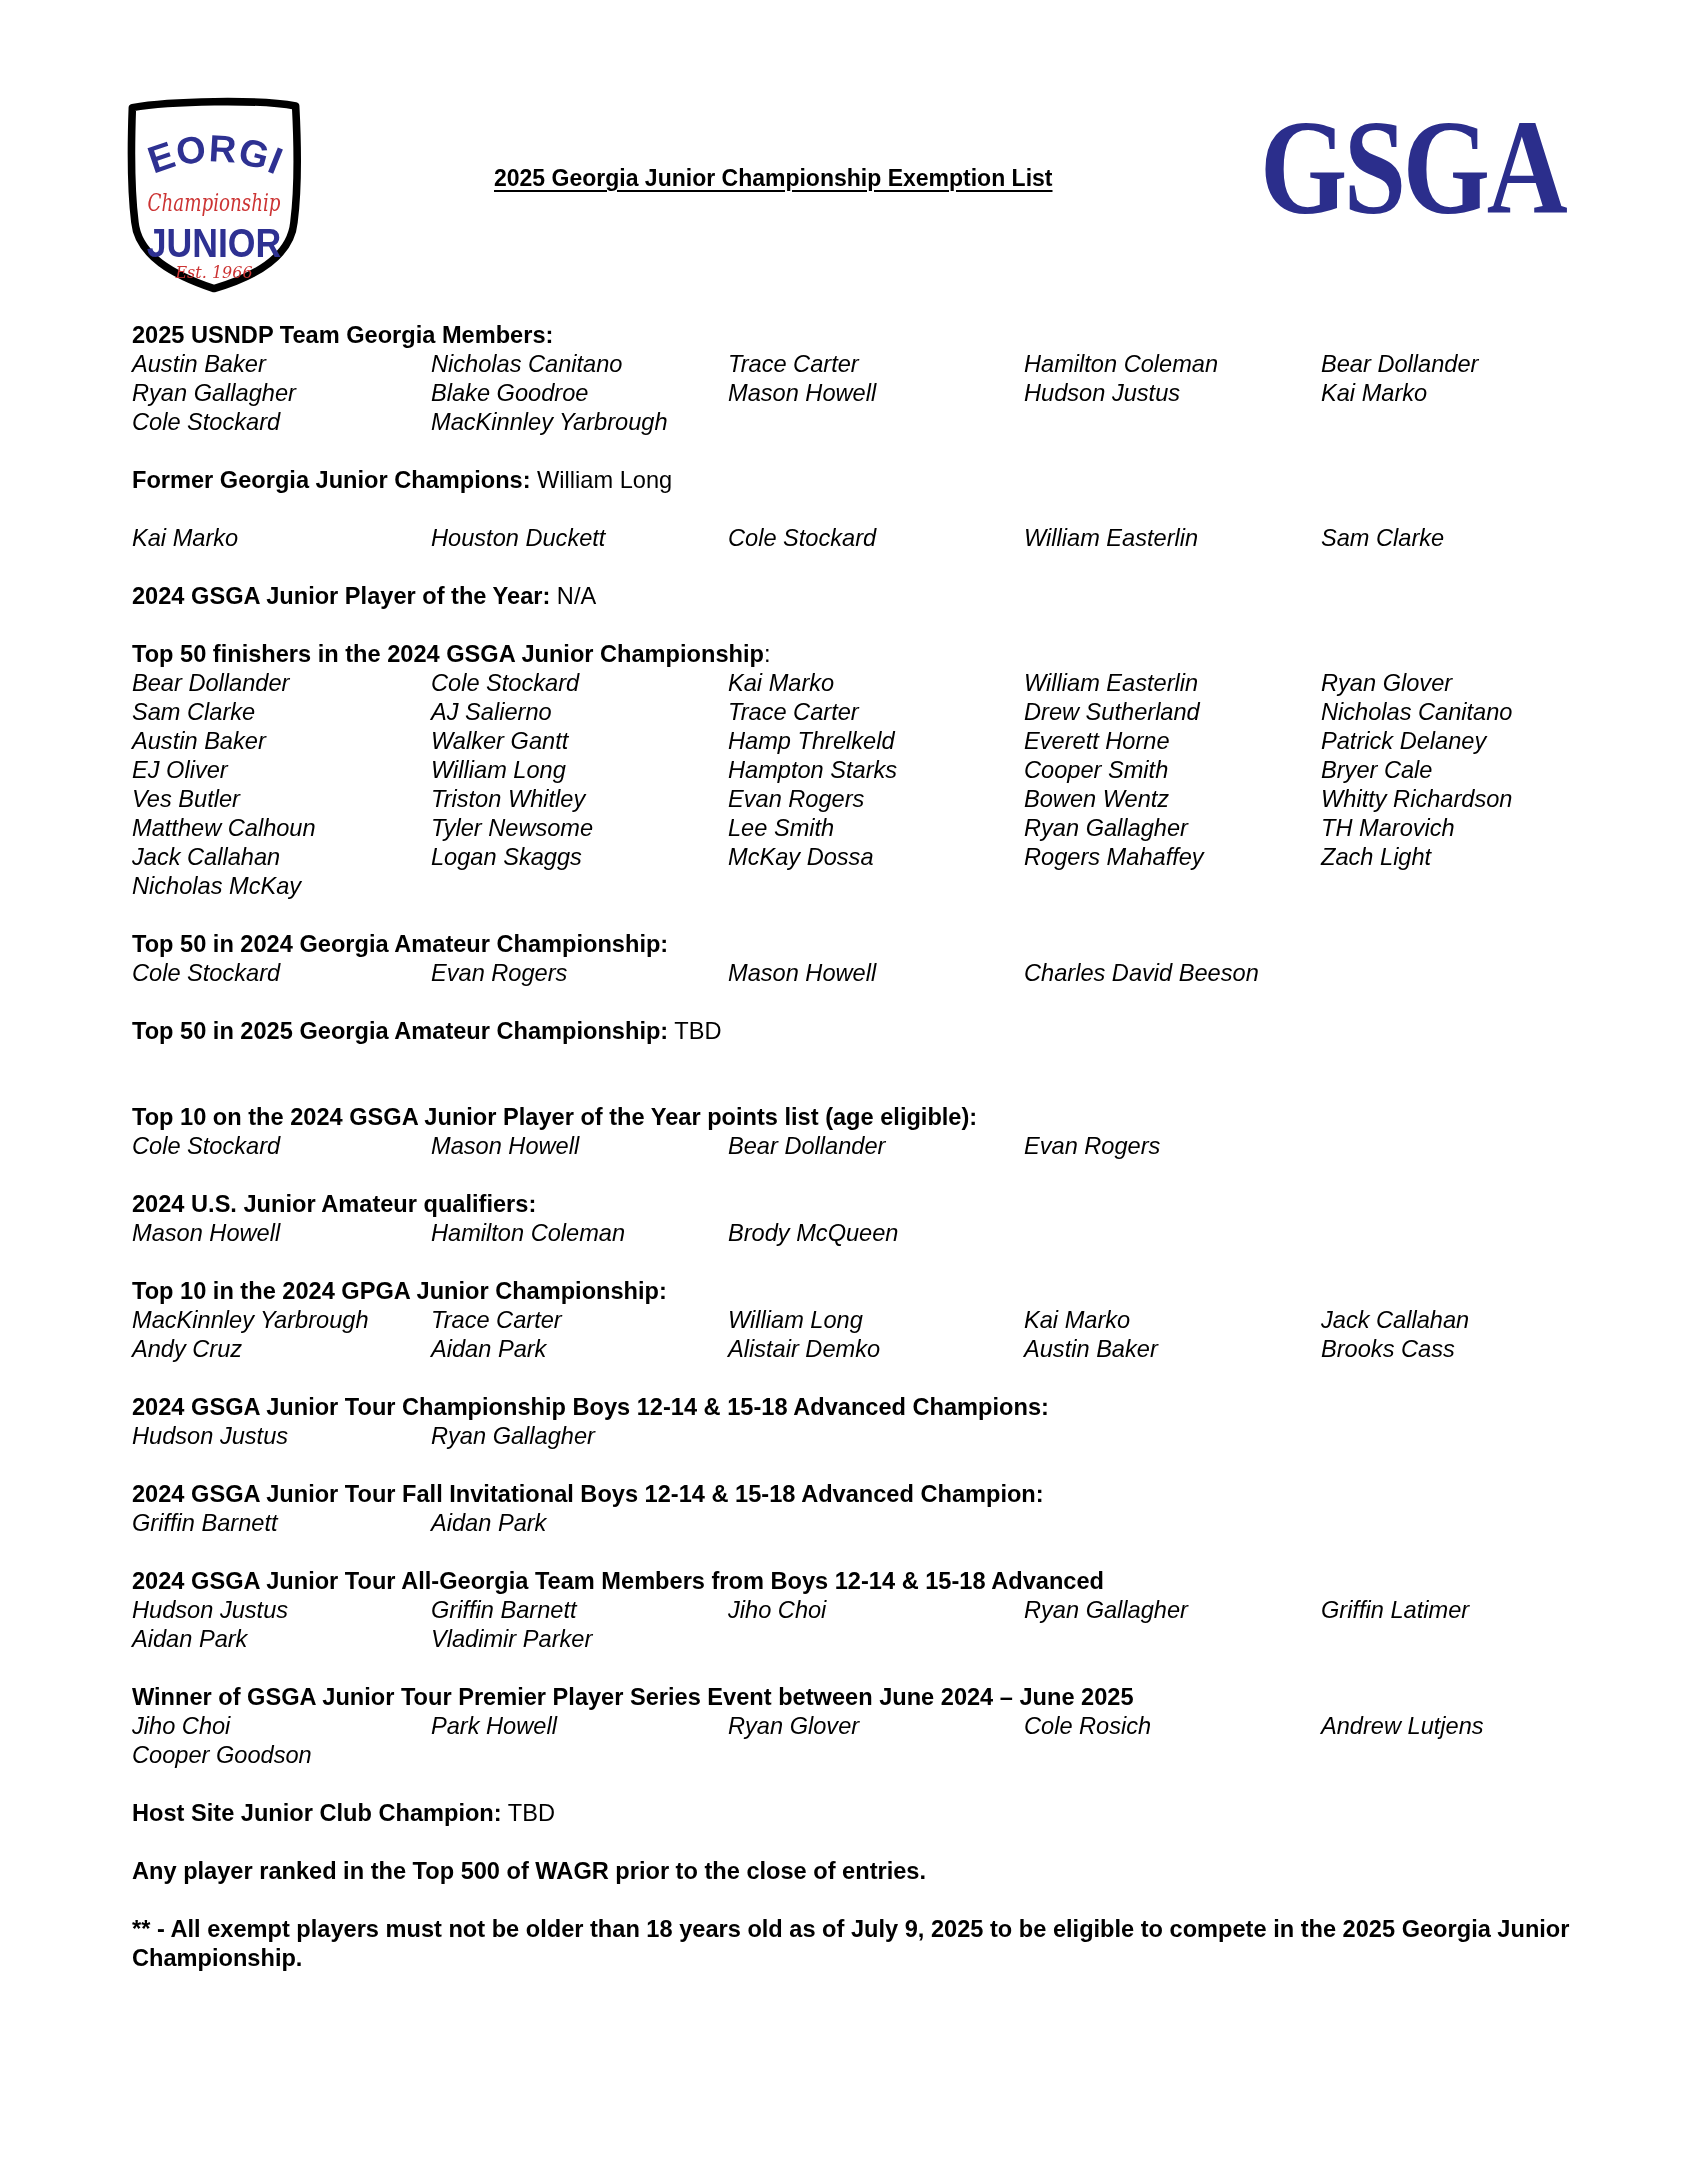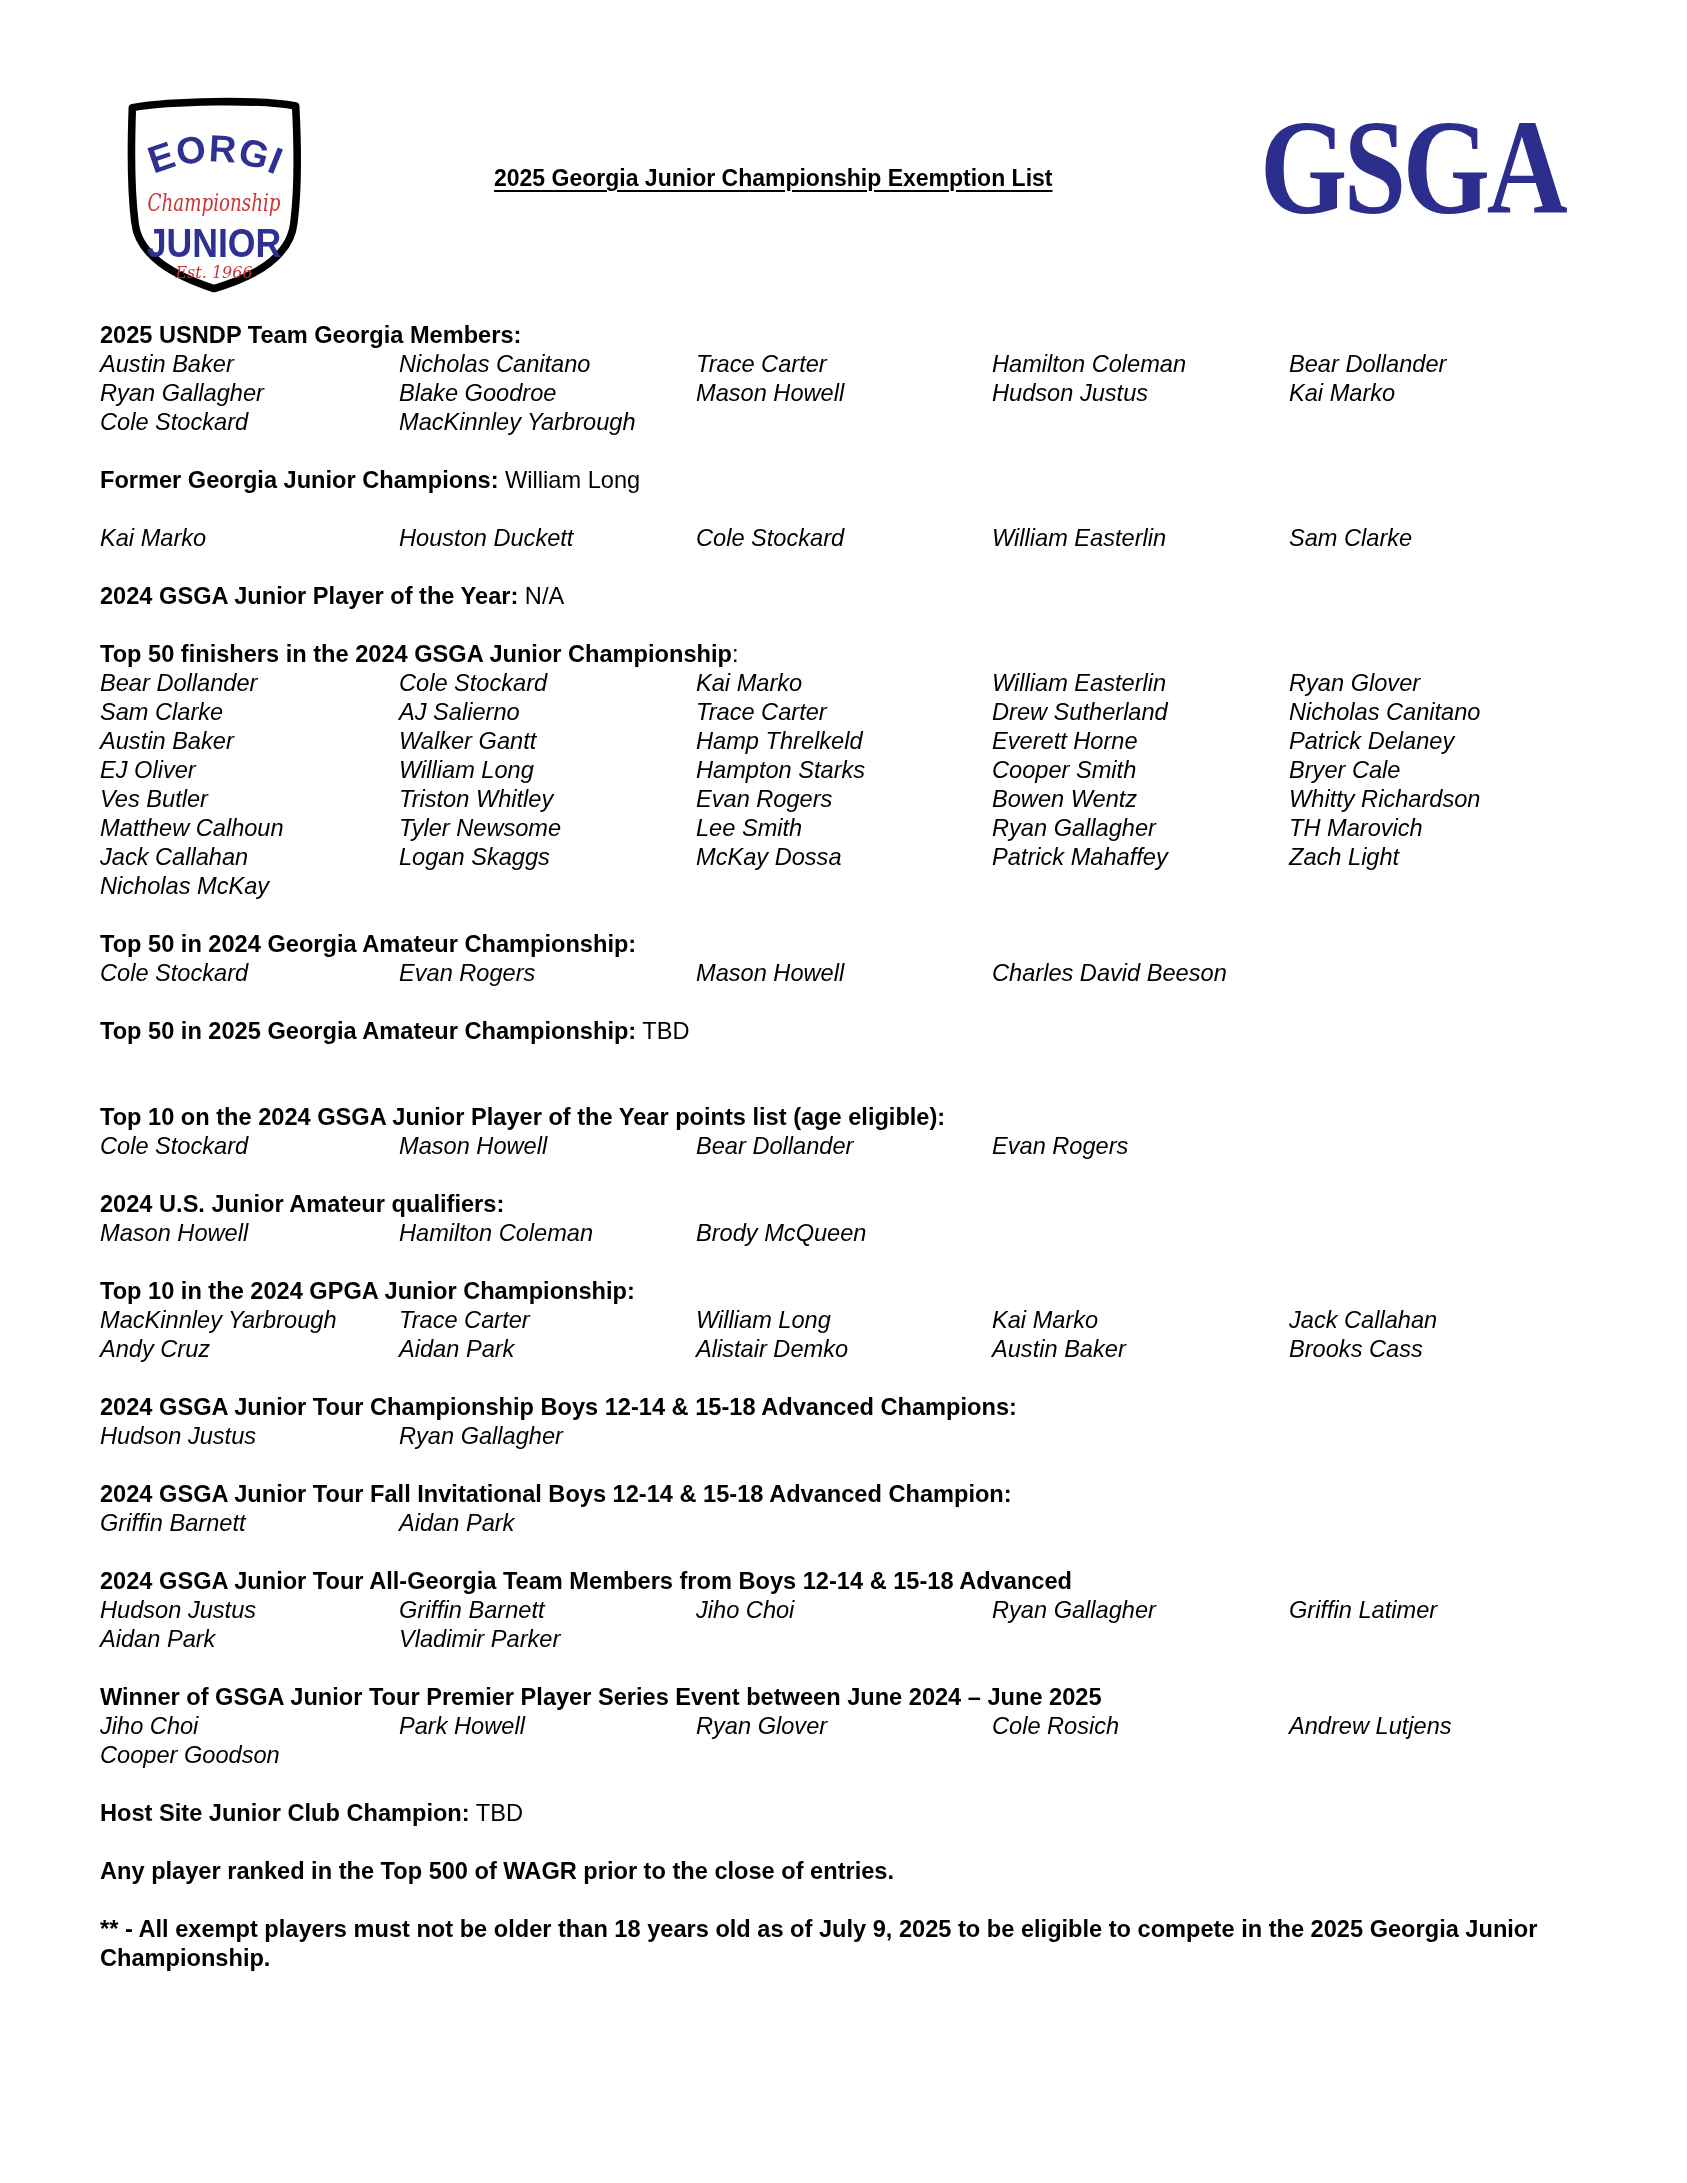--- a/index.html
+++ b/index.html
@@ -23,21 +23,21 @@
     font-size:23px;font-weight:bold;white-space:nowrap;
     text-decoration:underline;text-decoration-thickness:1.7px;text-underline-offset:4.2px;
   }
   .gsga-logo{
     position:absolute;left:1260px;top:100px;
     font-family:"Liberation Serif", serif;font-weight:bold;
     font-size:165px;line-height:1;letter-spacing:-5px;color:var(--gsga-navy);
     transform:scaleX(0.68) scaleY(0.82);transform-origin:left top;white-space:nowrap;
   }
   .content{position:absolute;left:100px;top:321px;width:1488px;}
-  .sec{margin-bottom:29px;}
+  .sec{margin-bottom:29px;margin-left:32px;}
   .sec.extra-gap{margin-bottom:57px;}
   .line{min-height:29px;}
   .b{font-weight:bold;}
   .name-row{
     display:grid;
     grid-template-columns:299px 297px 296px 297px auto;
     min-height:29px;
     font-style:italic;
   }
   .nm{white-space:nowrap;}
@@ -145,21 +145,21 @@
         <span class="nm">Matthew Calhoun</span>
         <span class="nm">Tyler Newsome</span>
         <span class="nm">Lee Smith</span>
         <span class="nm">Ryan Gallagher</span>
         <span class="nm">TH Marovich</span>
       </div>
       <div class="name-row">
         <span class="nm">Jack Callahan</span>
         <span class="nm">Logan Skaggs</span>
         <span class="nm">McKay Dossa</span>
-        <span class="nm">Patrick Mahaffey</span>
+        <span class="nm">Rogers Mahaffey</span>
         <span class="nm">Zach Light</span>
       </div>
       <div class="name-row">
         <span class="nm">Nicholas McKay</span>
       </div>
     </section>
     <section class="sec">
       <div class="line"><span class="b">Top 50 in 2024 Georgia Amateur Championship:</span></div>
       <div class="name-row">
         <span class="nm">Cole Stockard</span>

